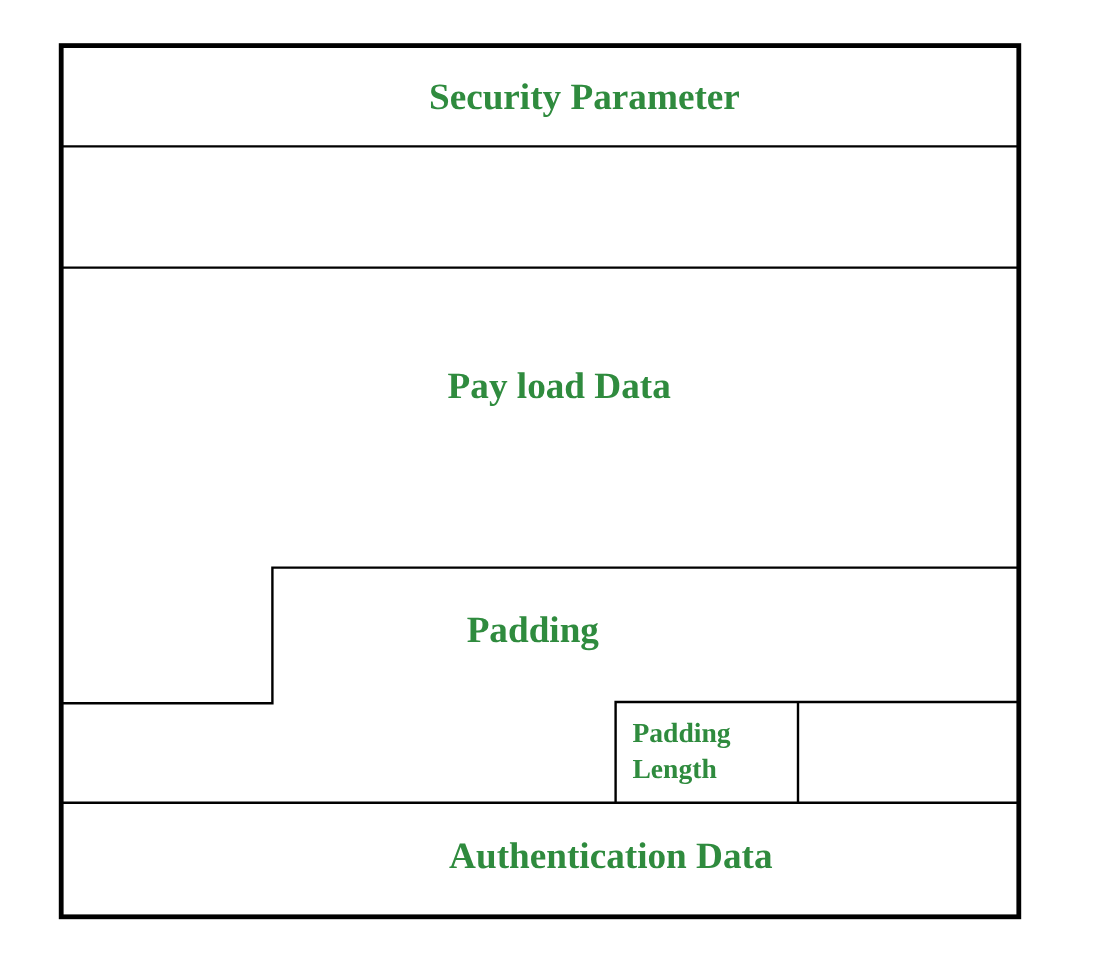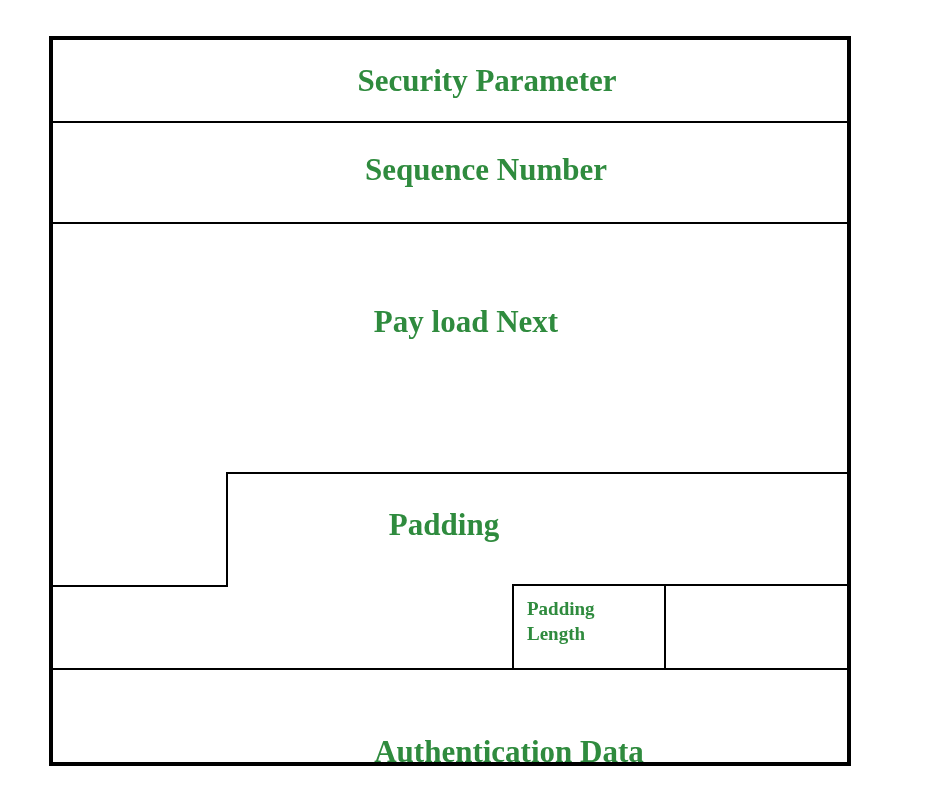--- a/index.html
+++ b/index.html
@@ -30,21 +30,21 @@
     position: absolute;
     color: var(--label-color);
     font-weight: bold;
     white-space: nowrap;
   }
   .label.main {
     font-size: 31px;
     transform: translate(-50%, -50%);
   }
   .label.small {
-    font-size: 19px;
+    font-size: 23px;
     line-height: 1.32;
     white-space: normal;
     width: 110px;
     text-align: left;
   }
 </style>
 </head>
 <body>
 
 <div class="canvas">
@@ -61,24 +61,23 @@
 
     <polyline points="513,669 513,585 849,585" fill="none" stroke="#000000" stroke-width="2"></polyline>
 
     <line x1="665" y1="585" x2="665" y2="669" stroke="#000000" stroke-width="2"></line>
 
     <line x1="51" y1="669" x2="849" y2="669" stroke="#000000" stroke-width="2"></line>
   </svg>
 
   <div class="label main" style="left:487px; top:81px;">Security Parameter</div>
 
-  <div class="label main" style="left:486px; top:170px;">Sequence Number</div>
 
-  <div class="label main" style="left:466px; top:322px;">Pay load Next</div>
+  <div class="label main" style="left:466px; top:322px;">Pay load Data</div>
 
   <div class="label main" style="left:444px; top:525px;">Padding</div>
 
   <div class="label small" style="left:527px; top:596px;">Padding Length</div>
 
 
-  <div class="label main" style="left:509px; top:713px;margin-top:39px;">Authentication Data</div>
+  <div class="label main" style="left:509px; top:713px;">Authentication Data</div>
 
 </div>
 
 </body></html>

